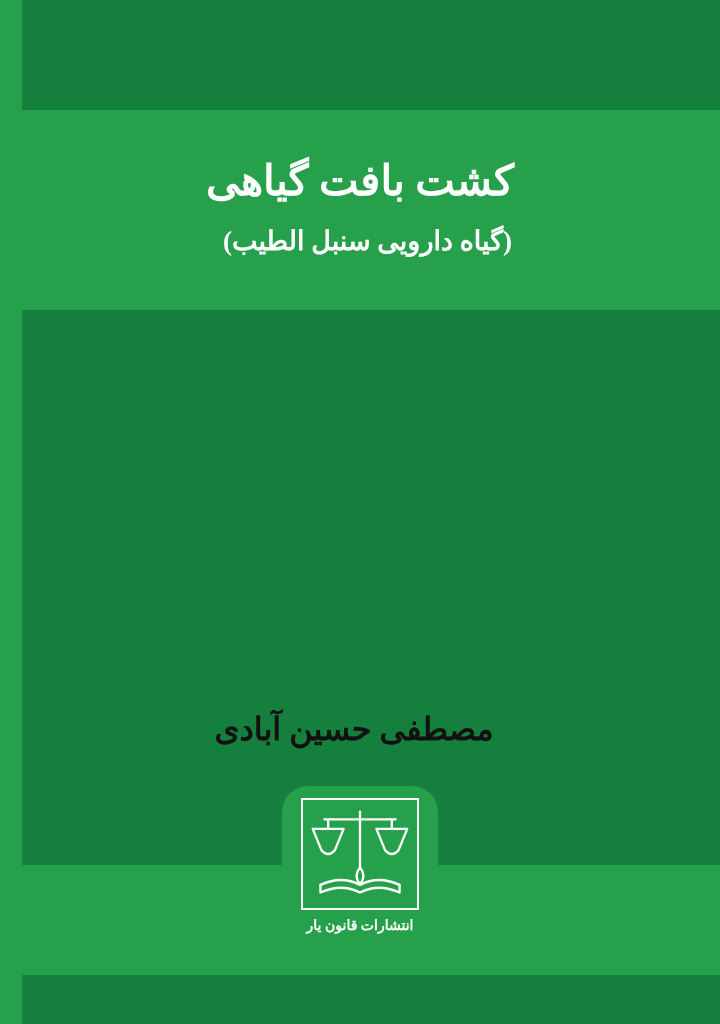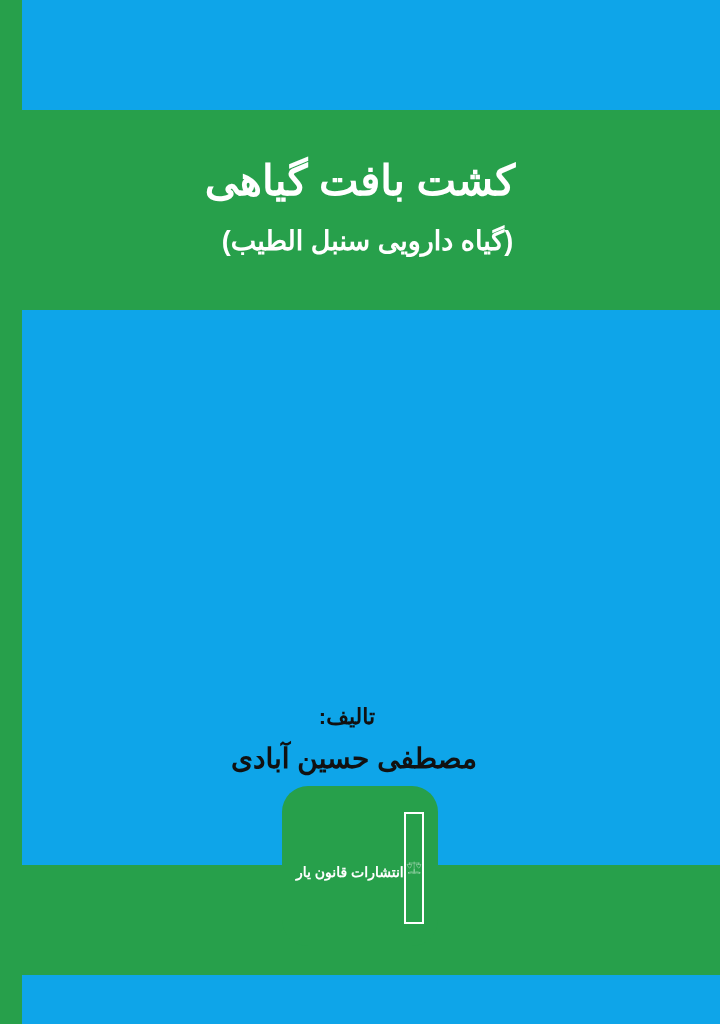--- a/index.html
+++ b/index.html
@@ -5,23 +5,23 @@
   html, body {
     margin: 0;
     padding: 0;
     background: #ffffff;
   }
   .page {
     position: relative;
     width: 720px;
     height: 1024px;
     margin: 0 auto;
-    background: #0ea5e9;
+    background: #15803d;
     overflow: hidden;
-    font-family: Liberation Sans, sans-serif;
+    font-family: Liberation Serif, serif;
   }
 
   
   .spine {
     position: absolute;
     left: 0;
     top: 0;
     width: 22px;
     height: 1024px;
     background: #27a04b;
@@ -83,39 +83,39 @@
     color: #111111;
   }
   .author-label {
     font-size: 22px;
     font-weight: bold;
     line-height: 1.5;
     margin: 0;
     padding-right: 26px;
   }
   .author-name {
-    font-size: 28px;
+    font-size: 32px;
     font-weight: bold;
     line-height: 1.6;
     margin: 4px 12px 0 0;
   }
 
   
   .publisher-logo {
     position: absolute;
     left: 282px;
     top: 786px;
     width: 156px;
     height: 160px;
     background: #27a04b;
     border-radius: 26px;
     box-sizing: border-box;
     padding: 12px 14px 8px 14px;
     display: flex;
-    flex-direction: row;
+    flex-direction: column;
     align-items: center;
     justify-content: flex-start;
   }
   .logo-frame {
     width: 118px;
     height: 112px;
     border: 2px solid #ffffff;
     box-sizing: border-box;
     position: relative;
     display: block;
@@ -144,21 +144,20 @@
   <div class="spine"></div>
 
   <div class="title-band">
     <h1 class="title-main">کشت بافت گیاهی</h1>
     <h2 class="title-sub">(گیاه دارویی سنبل الطیب)</h2>
   </div>
 
   <div class="logo-band"></div>
 
   <div class="author-block">
-    <p class="author-label">تالیف:</p>
     <p class="author-name">مصطفی حسین آبادی</p>
   </div>
 
   <div class="publisher-logo">
     <span class="logo-frame">
       <svg class="logo-svg" viewBox="0 0 118 112" xmlns="http://www.w3.org/2000/svg" aria-hidden="true">
         <g fill="none" stroke="#ffffff" stroke-width="2.4" stroke-linecap="round" stroke-linejoin="round">
 
           <line x1="59" y1="12" x2="59" y2="70"></line>
 

